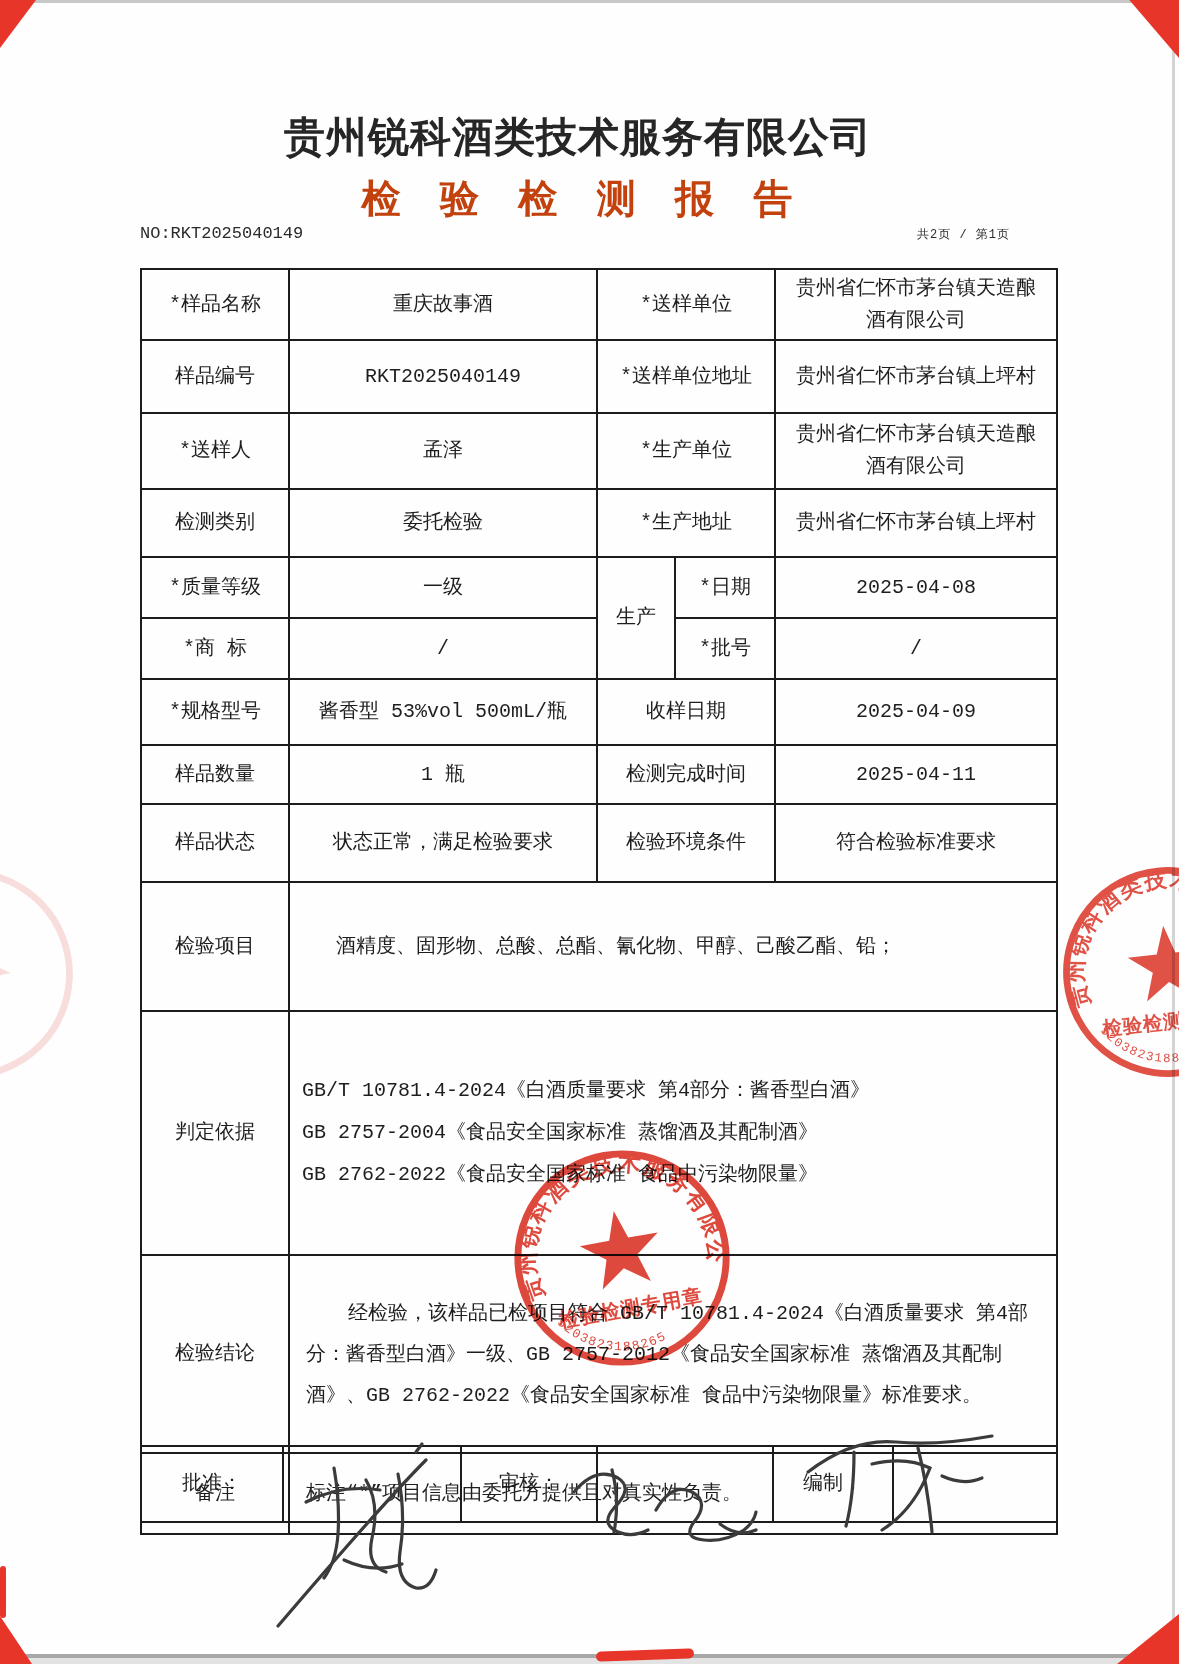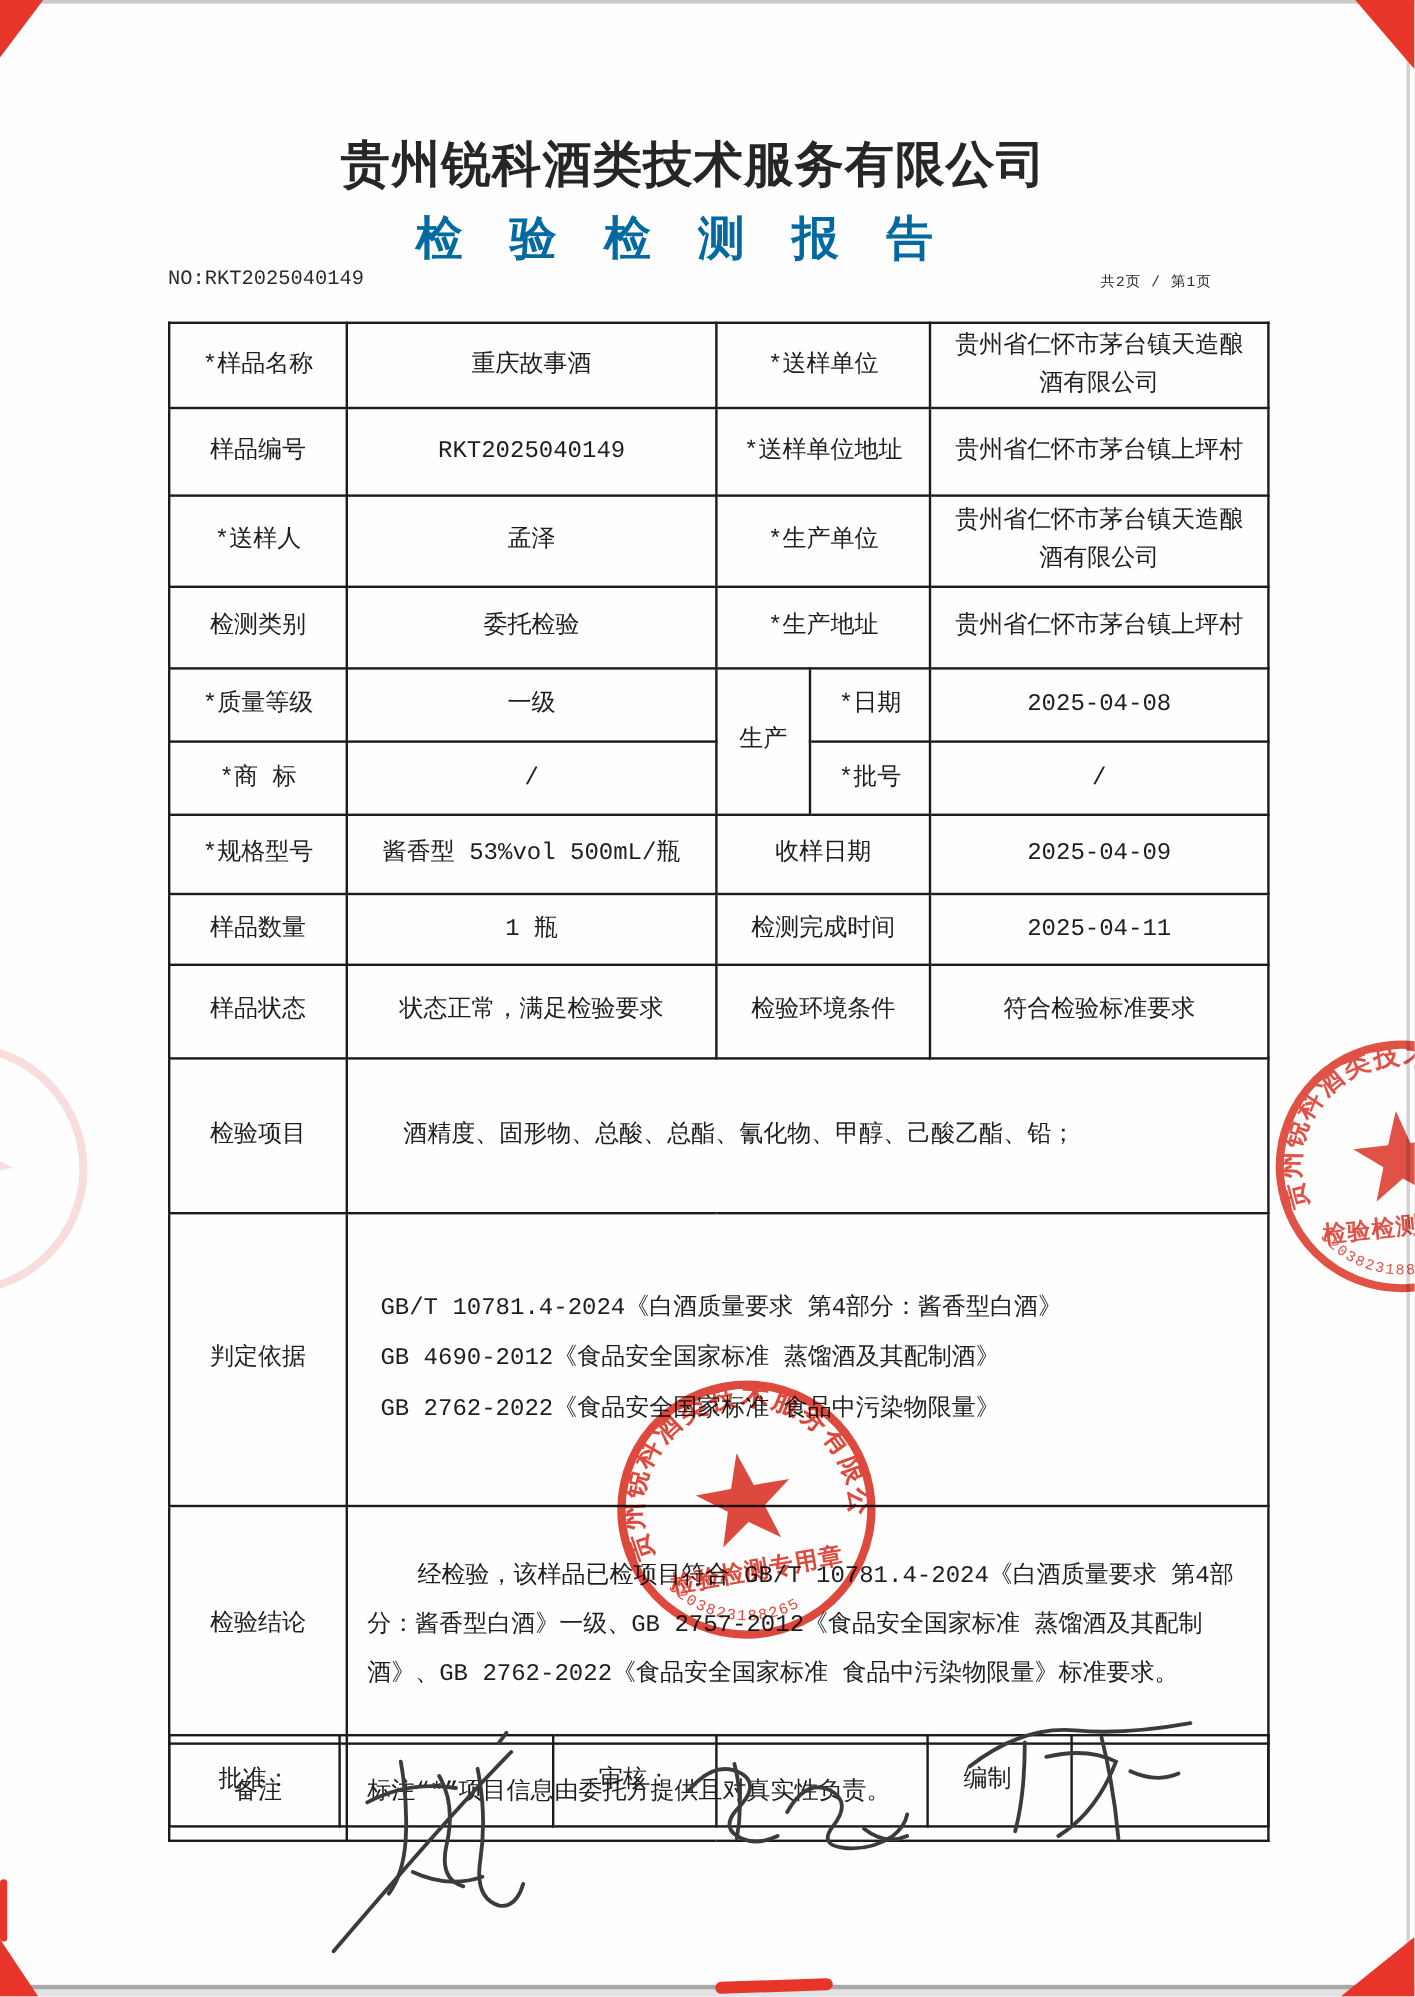--- a/index.html
+++ b/index.html
@@ -2,40 +2,40 @@
 <html><head>
 <meta charset="utf-8">
 <style>
   html,body{margin:0;padding:0;background:#e9e9e9;}
   #page{position:relative;width:1179px;height:1664px;background:#fefefe;overflow:hidden;
         font-family:Liberation Mono, monospace;color:#1e1e1e;margin:0 auto;}
 
   
   .company-title{position:absolute;left:120px;top:110px;width:916px;text-align:center;
     font-size:41px;font-weight:bold;letter-spacing:1px;color:#262626;}
-  .report-title{position:absolute;left:108px;top:172px;width:916px;text-align:center;
-    font-size:39px;font-weight:bold;letter-spacing:8px;color:#0369a1;}
+  .report-title{position:absolute;left:123px;top:172px;width:916px;text-align:center;
+    font-size:39px;font-weight:bold;letter-spacing:8px;color:#c2410c;}
   .no-line{position:absolute;left:120px;top:224px;width:916px;font-size:17px;color:#2a2a2a;}
   .no-line .no{position:absolute;left:0;top:0;margin-left:20px;}
   .no-line .pg{position:absolute;right:26px;top:2px;font-size:12px;letter-spacing:1px;}
 
   
   table{border-collapse:collapse;table-layout:fixed;margin-left:20px;}
   #main-table{position:absolute;left:120px;top:268px;width:916px;}
   #sig-table{position:absolute;left:120px;top:1445px;width:916px;}
   td{border:2px solid #1c1c1c;text-align:center;vertical-align:middle;
      font-size:20px;line-height:1.6;padding:2px 4px;overflow:visible;}
   td.v4{padding:2px 18px;}
   td.left{text-align:left;}
   .r1 td{height:65px}.r2 td{height:67px}.r3 td{height:70px}.r4 td{height:62px}
   .r5 td{height:55px}.r6 td{height:55px}.r7 td{height:60px}.r8 td{height:53px}
   .r9 td{height:72px}.r10 td{height:123px}.r11 td{height:238px}.r12 td{height:184px}
   .r13 td{height:75px}.r14 td{height:70px}
   .items-cell{padding-left:46px;}
-  .basis-cell{padding-left:27px;line-height:42px;font-size:20px;}
+  .basis-cell{padding-left:12px;line-height:42px;font-size:20px;}
   .concl-cell{padding:6px 24px 6px 16px;text-indent:2.1em;line-height:41px;text-align:justify;}
   .remark-cell{padding-left:16px;}
 
   
   .stamp{position:absolute;mix-blend-mode:multiply;pointer-events:none;}
   .stamp-main{left:503px;top:1139px;width:238px;height:238px;transform:rotate(-10deg);opacity:.92;}
   .stamp-right{left:1052px;top:856px;width:232px;height:232px;transform:rotate(-6deg);opacity:.88;}
   .stamp-left{left:-148px;top:858px;width:232px;height:232px;transform:rotate(24deg);opacity:.22;}
 
   
@@ -142,21 +142,21 @@
       <td class="v4">符合检验标准要求</td>
     </tr>
     <tr class="r10">
       <td>检验项目</td>
       <td colspan="4" class="left items-cell">酒精度、固形物、总酸、总酯、氰化物、甲醇、己酸乙酯、铅；</td>
     </tr>
     <tr class="r11">
       <td>判定依据</td>
       <td colspan="4" class="left basis-cell">
         <div>GB/T 10781.4-2024《白酒质量要求 第4部分：酱香型白酒》</div>
-        <div>GB 4690-2012《食品安全国家标准 蒸馏酒及其配制酒》</div>
+        <div>GB 2757-2004《食品安全国家标准 蒸馏酒及其配制酒》</div>
         <div>GB 2762-2022《食品安全国家标准 食品中污染物限量》</div>
       </td>
     </tr>
     <tr class="r12">
       <td>检验结论</td>
       <td colspan="4" class="left concl-cell">经检验，该样品已检项目符合 GB/T 10781.4-2024《白酒质量要求 第4部分：酱香型白酒》一级、GB 2757-2012《食品安全国家标准 蒸馏酒及其配制酒》、GB 2762-2022《食品安全国家标准 食品中污染物限量》标准要求。</td>
     </tr>
     <tr class="r13">
       <td>备注</td>
       <td colspan="4" class="left remark-cell">标注“*”项目信息由委托方提供且对真实性负责。</td>

